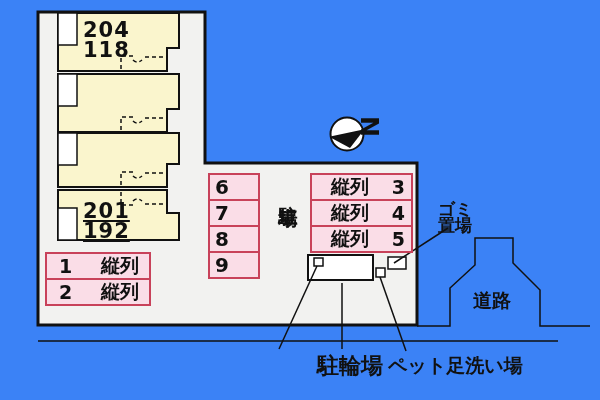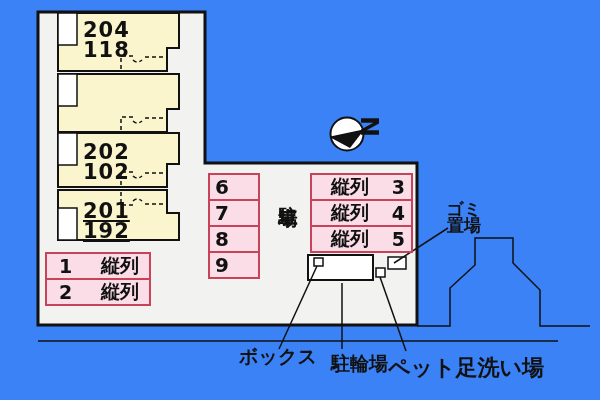--- a/index.html
+++ b/index.html
@@ -12,21 +12,21 @@
   .unit-label{left:83px;font-size:21px;line-height:20px;letter-spacing:1px;font-weight:600;position:absolute;}
   .unit-label span{display:block;}
   .pspace{
     position:absolute;background:#fadde7;border:2px solid #c8425a;box-sizing:border-box;
     display:flex;align-items:center;font-size:20px;font-weight:600;color:#111;
   }
   .pspace.colbox{left:208px;width:52px;height:28px;padding-left:5px;}
   .pspace.tandemR{left:310px;width:103px;height:28px;justify-content:space-between;padding:0 6px 0 19px;font-size:19px;}
   .pspace.tandemL{left:45px;width:106px;height:28px;justify-content:space-between;padding:0 10px 0 12px;font-size:19px;}
   .vtext{writing-mode:vertical-rl;text-orientation:upright;letter-spacing:2px;}
-  .center2{text-align:center;line-height:18px;}
+  .center2{text-align:left;line-height:18px;}
   .compassN{
     position:absolute;left:358px;top:112px;font-size:25px;font-weight:bold;
     transform:rotate(90deg);transform-origin:center;width:22px;text-align:center;
   }
 </style>
 </head>
 <body>
 
 <div class="stage">
 
@@ -66,24 +66,20 @@
     <line x1="448" y1="228" x2="394" y2="263" stroke="#111" stroke-width="1.5"></line>
     <line x1="317" y1="266" x2="279" y2="349" stroke="#111" stroke-width="1.5"></line>
     <line x1="342" y1="283" x2="342" y2="349" stroke="#111" stroke-width="1.5"></line>
     <line x1="380" y1="277" x2="406" y2="351" stroke="#111" stroke-width="1.5"></line>
   </svg>
 
   <div class="unit-label" style="top:20px;">
     <span>204</span>
     <span>118</span>
   </div>
-  <div class="unit-label" style="top:142px;">
-    <span>202</span>
-    <span>102</span>
-  </div>
   <div class="unit-label" style="top:201px;text-decoration:underline;">
     <span>201</span>
     <span>192</span>
   </div>
 
   <div class="pspace colbox" style="top:173px;">
     <span>6</span>
   </div>
   <div class="pspace colbox" style="top:199px;">
     <span>7</span>
@@ -117,22 +113,22 @@
     <span>縦列</span>
   </div>
 
   <div class="txt vtext" style="left:276px;top:190px;font-size:19px;">駐車場</div>
 
   <div class="txt center2" style="left:438px;top:200px;width:52px;font-size:17px;">
     <span style="display:block;">ゴミ</span>
     <span style="display:block;font-family:Liberation Mono, monospace;">置場</span>
   </div>
 
+  <div class="txt" style="left:473px;top:288px;font-size:19px;">道路</div>
 
   <div class="compassN">N</div>
 
   <div class="txt center2" style="left:236px;top:347px;width:84px;font-size:19px;line-height:19px;">
-    <span style="display:block;">ボックス</span>
   </div>
-  <div class="txt" style="left:331px;top:351px;font-size:19px;">駐輪場</div>
-  <div class="txt" style="left:388px;top:353px;font-size:22px;">ペット足洗い場</div>
+  <div class="txt" style="left:317px;top:351px;font-size:22px;">駐輪場</div>
+  <div class="txt" style="left:388px;top:353px;font-size:19px;">ペット足洗い場</div>
 
 </div>
 
 </body></html>

